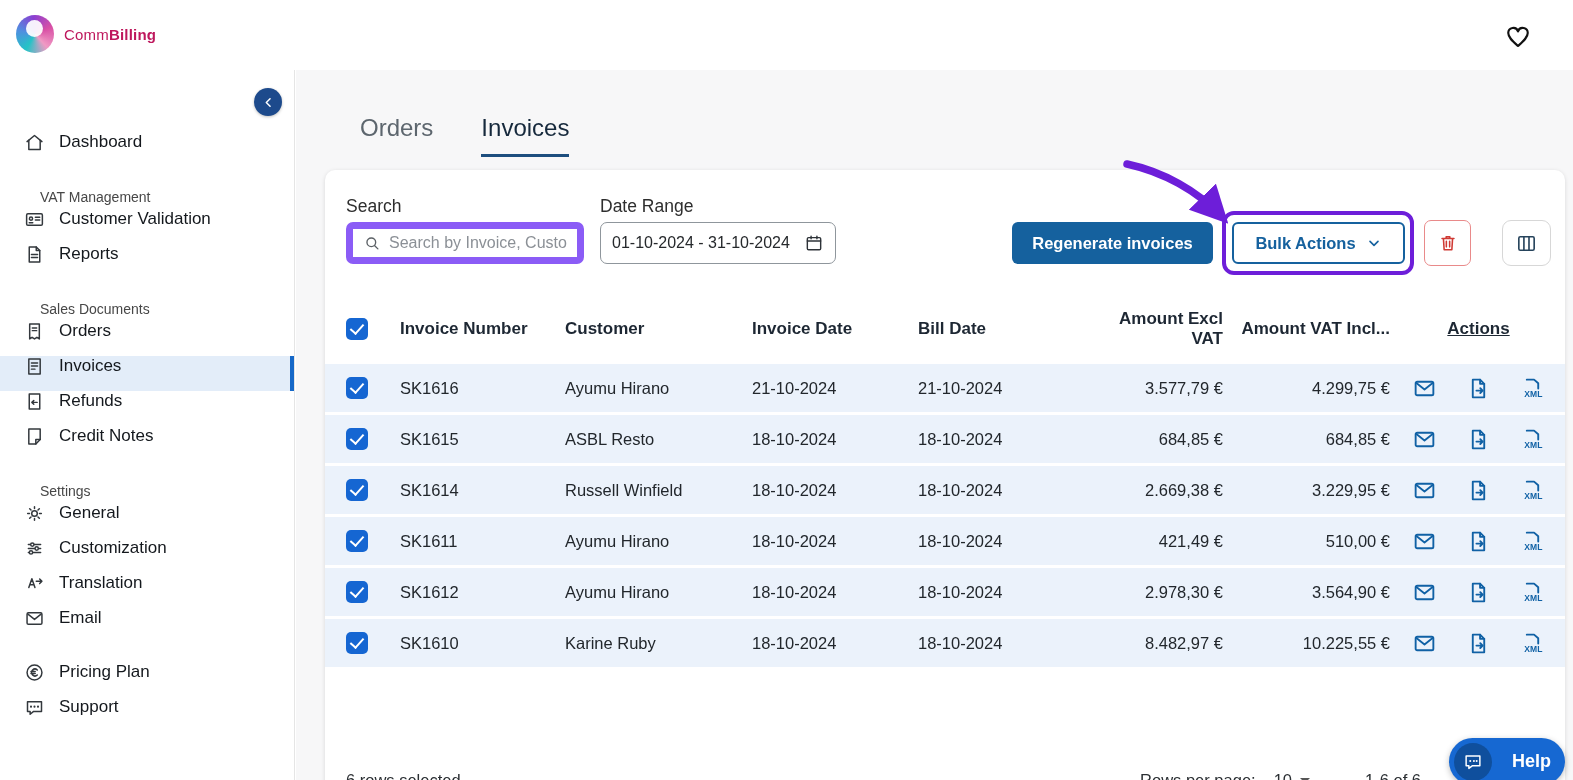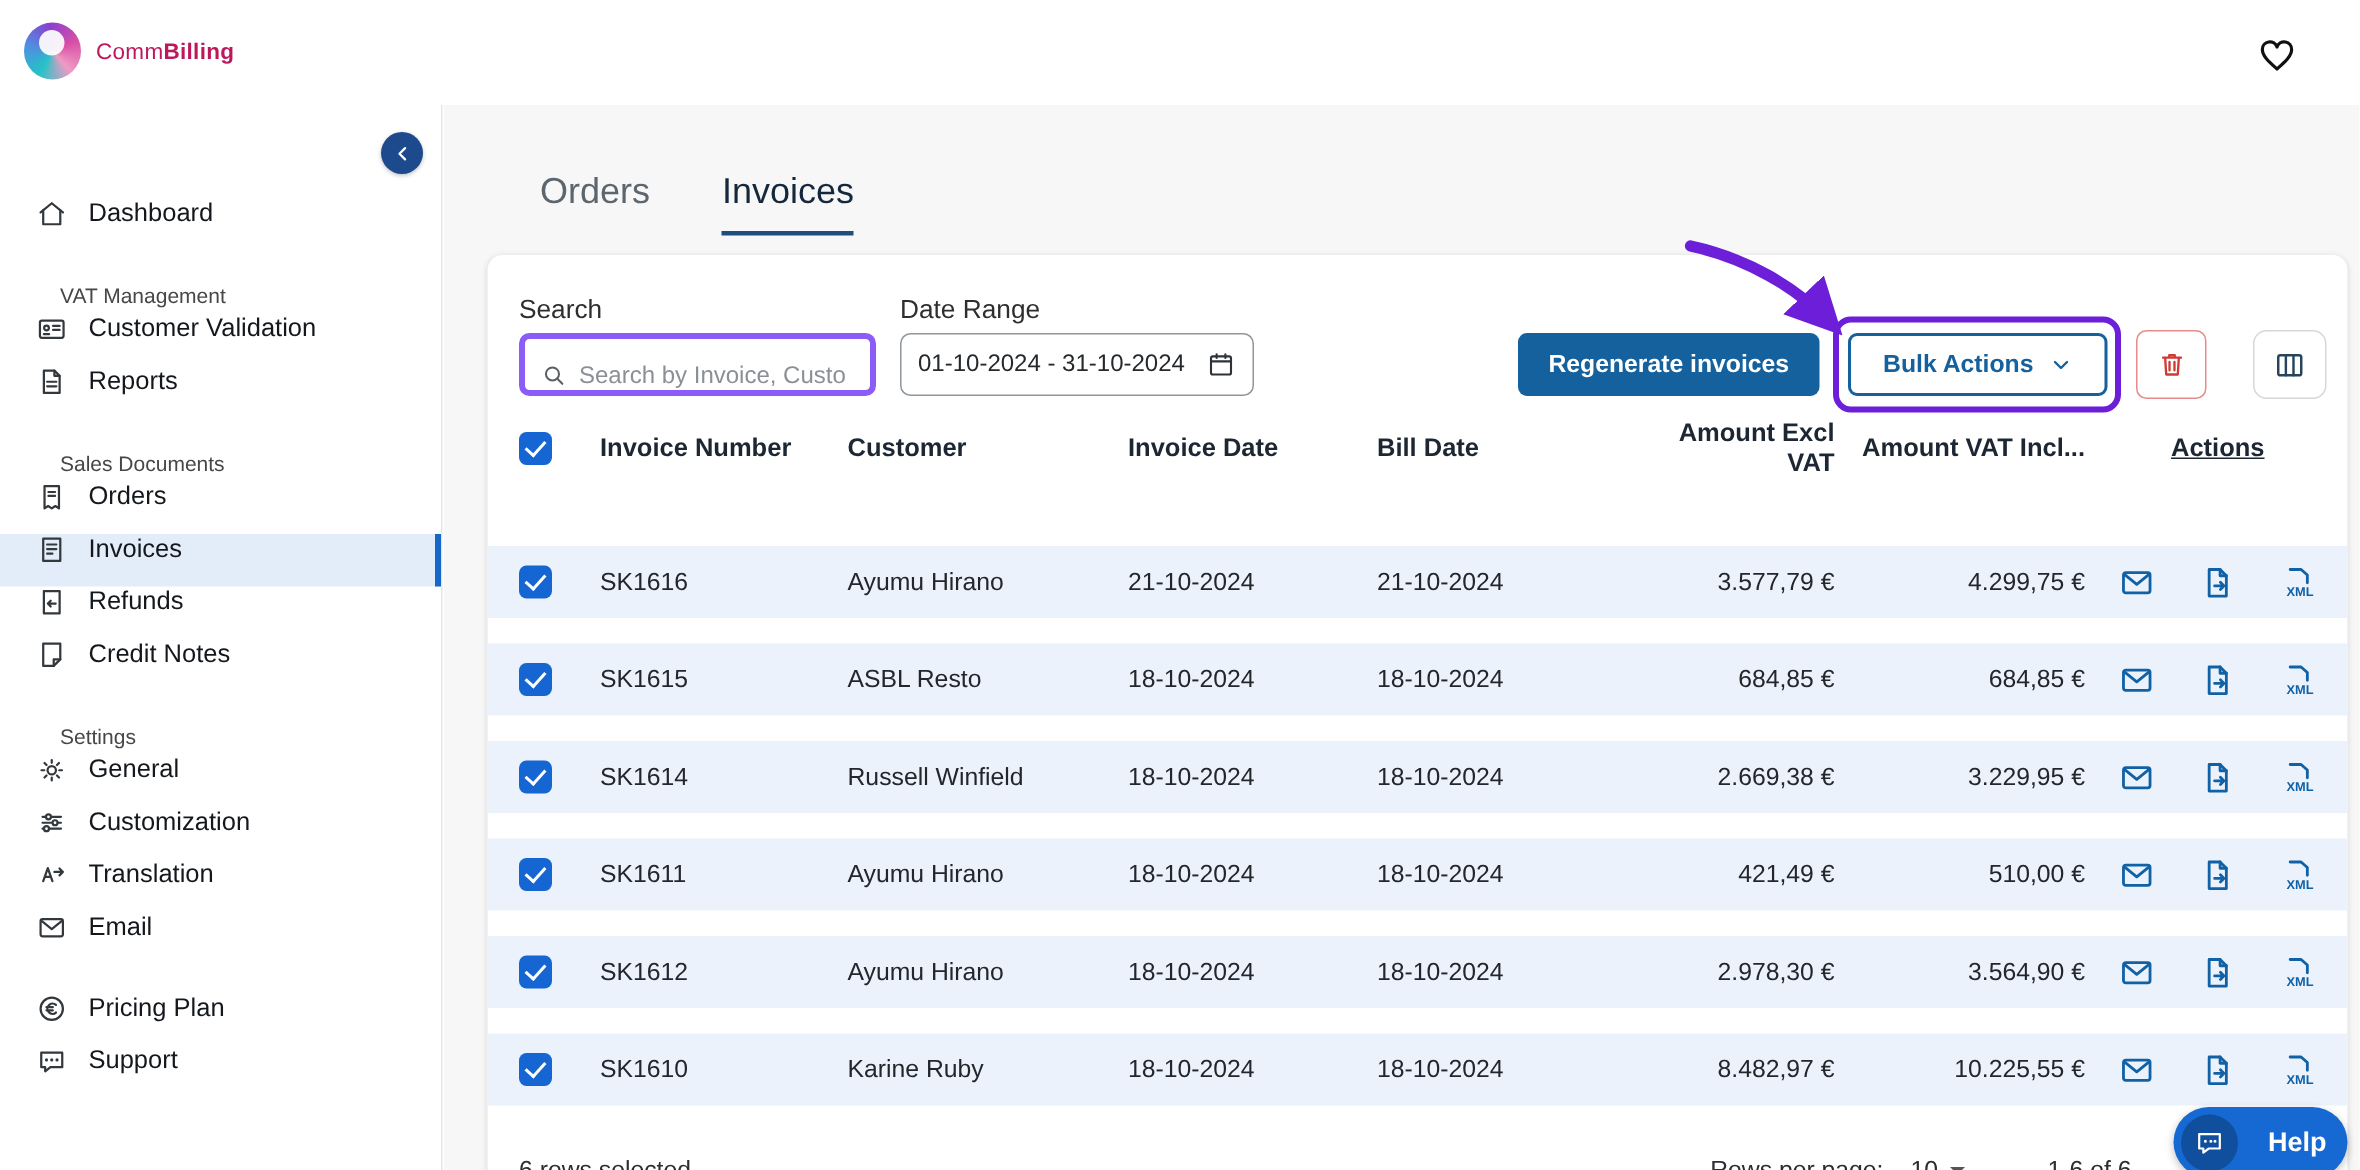--- a/index.html
+++ b/index.html
@@ -34,42 +34,42 @@
   .main{position:absolute;left:296px;top:70px;right:0;bottom:0;background:#f7f7f8;}
   .tabs{position:absolute;left:64px;top:44px;display:flex;gap:48px;font-size:24px;}
   .tab{color:#5d666e;cursor:pointer;padding-bottom:12px;}
   .tab.active{color:#16293c;font-weight:500;border-bottom:3px solid #1d4e7e;}
 
   .card{position:absolute;left:29px;top:100px;right:8px;height:650px;background:#fff;border-radius:10px 10px 0 0;box-shadow:0 1px 4px rgba(0,0,0,.13);}
 
   .tool-label{position:absolute;font-size:17.5px;color:#2e2e2e;}
   .lab-search{left:21px;top:26px;}
   .lab-date{left:275px;top:26px;text-align:center;}
-  .search-box{position:absolute;left:21px;top:52px;width:238px;height:42px;border:4px solid #8b5cf6;border-radius:7px;display:flex;align-items:flex-end;gap:7px;padding:0 10px;background:#fff;}
+  .search-box{position:absolute;left:21px;top:52px;width:238px;height:42px;border:7px solid #8b5cf6;border-radius:7px;display:flex;align-items:center;gap:7px;padding:0 10px;background:#fff;}
   .search-box .ico{width:19px;height:19px;color:#5a5f64;}
   .search-box input{border:none;outline:none;font-size:16px;width:100%;font-family:"Liberation Sans",sans-serif;color:#222;}
   .search-box input::placeholder{color:#8b9096;}
   .date-box{position:absolute;left:275px;top:52px;width:236px;height:42px;border:1px solid #8f969c;border-radius:7px;display:flex;align-items:center;justify-content:space-between;padding:0 11px;font-size:16px;color:#26292c;background:#fff;cursor:pointer;}
   .date-box .ico{width:20px;height:20px;color:#2e3338;}
 
   .regen-btn{position:absolute;left:687px;top:52px;width:201px;height:42px;background:#15619e;color:#fff;border:none;border-radius:6px;font-size:16.5px;font-weight:700;font-family:"Liberation Sans",sans-serif;cursor:pointer;}
   .bulk-btn{position:absolute;left:907px;top:52px;width:173px;height:42px;background:#fff;color:#15619e;border:2px solid #15619e;border-radius:6px;font-size:16.5px;font-weight:700;font-family:"Liberation Sans",sans-serif;display:flex;align-items:center;justify-content:center;gap:10px;cursor:pointer;}
   .bulk-btn .ico{width:16px;height:16px;stroke-width:2.4;}
   .trash-btn{position:absolute;left:1099px;top:50px;width:47px;height:46px;background:#fff;border:1px solid #e98a8a;border-radius:7px;display:flex;align-items:center;justify-content:center;color:#d03a34;cursor:pointer;}
   .trash-btn .ico{width:22px;height:22px;}
   .cols-btn{position:absolute;left:1177px;top:50px;width:49px;height:46px;background:#fff;border:1px solid #d7d7d7;border-radius:9px;display:flex;align-items:center;justify-content:center;color:#27445c;cursor:pointer;}
   .cols-btn .ico{width:23px;height:23px;}
 
   .annotation-box{position:absolute;left:897px;top:41px;width:192px;height:64px;border:4px solid #6d1ed9;border-radius:12px;pointer-events:none;z-index:30;}
 
   
   .grid-cols{display:grid;grid-template-columns:54px 165px 187px 166px 170px 137px 167px 173px;align-items:center;}
-  .thead{position:absolute;left:0;top:109px;width:1240px;height:40px;padding-left:21px;font-size:17px;font-weight:700;color:#1d2733;}
+  .thead{position:absolute;left:0;top:139px;width:1240px;height:40px;padding-left:21px;font-size:17px;font-weight:700;color:#1d2733;}
   .rows{position:absolute;left:0;top:194px;width:1240px;}
-  .trow{height:48px;margin-bottom:17px;background:#ebf2fb;padding-left:21px;font-size:16.5px;color:#22272c;}
+  .trow{height:48px;margin-bottom:3px;background:#ebf2fb;padding-left:21px;font-size:16.5px;color:#22272c;}
   .num{text-align:right;padding-right:2px;}
   .center{text-align:center;text-decoration:underline;}
   .acts{display:flex;justify-content:center;gap:29px;}
   .act{width:25px;height:25px;color:#1061a5;stroke-width:1.8;cursor:pointer;}
   .cb{width:22px;height:22px;border-radius:5px;background:#1566d2;position:relative;cursor:pointer;display:inline-block;}
   .cb::after{content:"";position:absolute;left:7px;top:3px;width:6px;height:11px;border:solid #fff;border-width:0 2.6px 2.6px 0;transform:rotate(42deg);}
 
   .tfoot{position:absolute;left:21px;top:600px;width:1198px;display:flex;justify-content:space-between;align-items:center;font-size:16.5px;color:#2b2f33;}
   .tfoot-right{display:flex;align-items:center;}
   .rpp-value{margin-left:18px;display:flex;align-items:center;gap:8px;cursor:pointer;}

